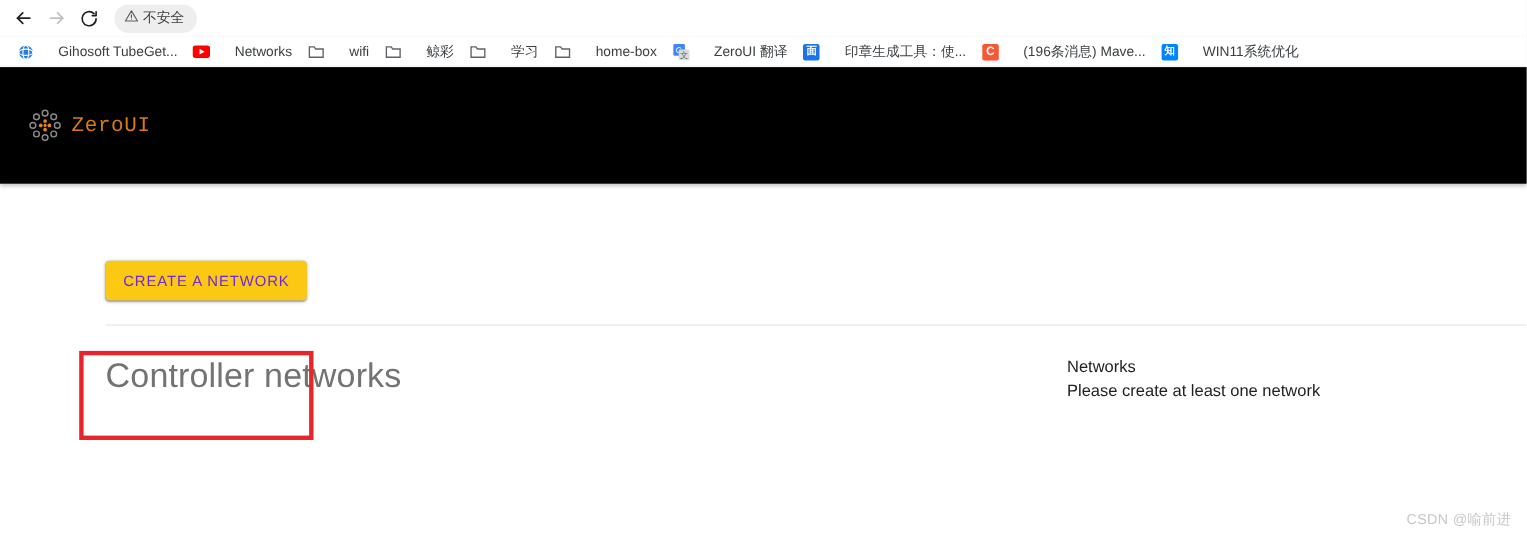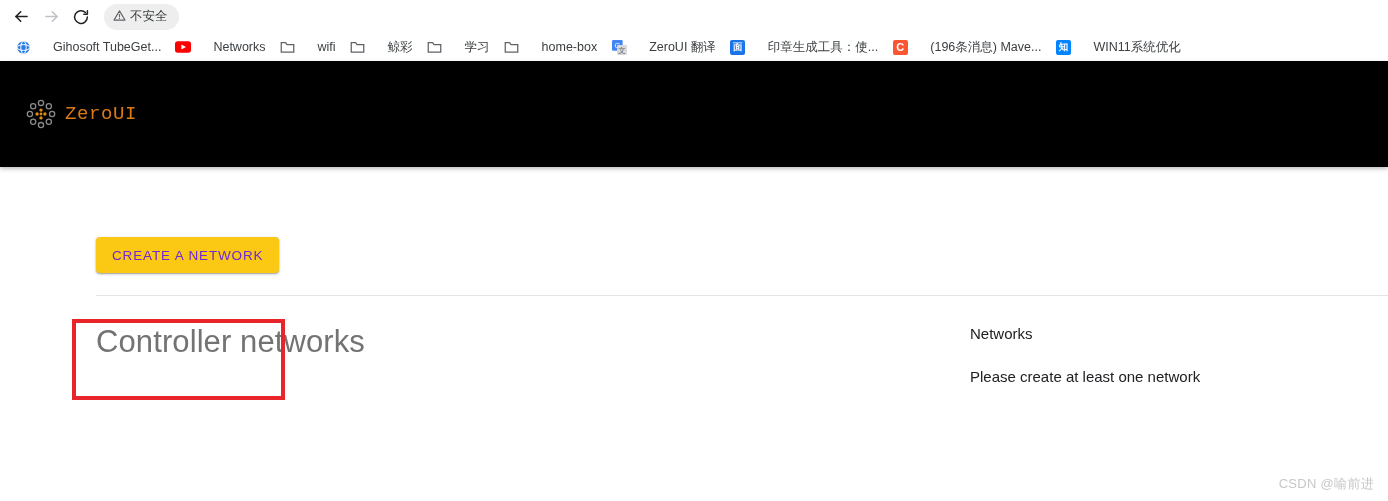--- a/index.html
+++ b/index.html
@@ -185,39 +185,38 @@
   }
   .panel-right .rt-title {
     font-size: 15px;
     color: #202124;
     line-height: 22px;
   }
   .panel-right .rt-sub {
     font-size: 15px;
     color: #202124;
     line-height: 22px;
-    margin-top: 21px;
   }
 
   
   .highlight-box {
     position: absolute;
     left: 72px;
     top: 258px;
     width: 213px;
     height: 81px;
     border: 4px solid #e8252a;
     pointer-events: none;
     z-index: 5;
   }
 
   .watermark {
     position: absolute;
     right: 14px;
-    bottom: 8px;
+    bottom: 20px;
     font-size: 13px;
     color: #c8c8c8;
     letter-spacing: 0.3px;
   }
 </style>
 </head>
 <body>
 
 <div class="browser-chrome">
 

